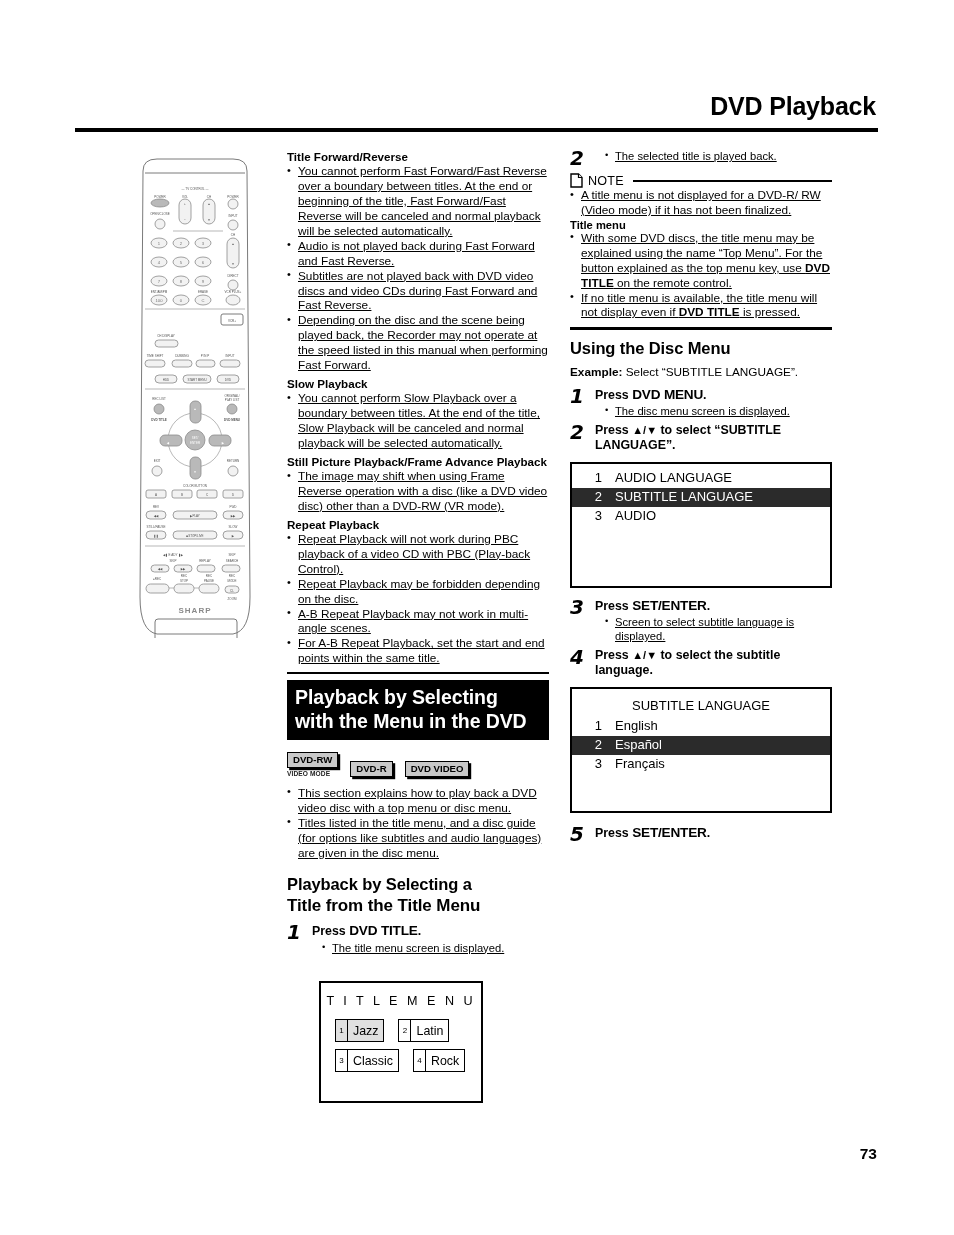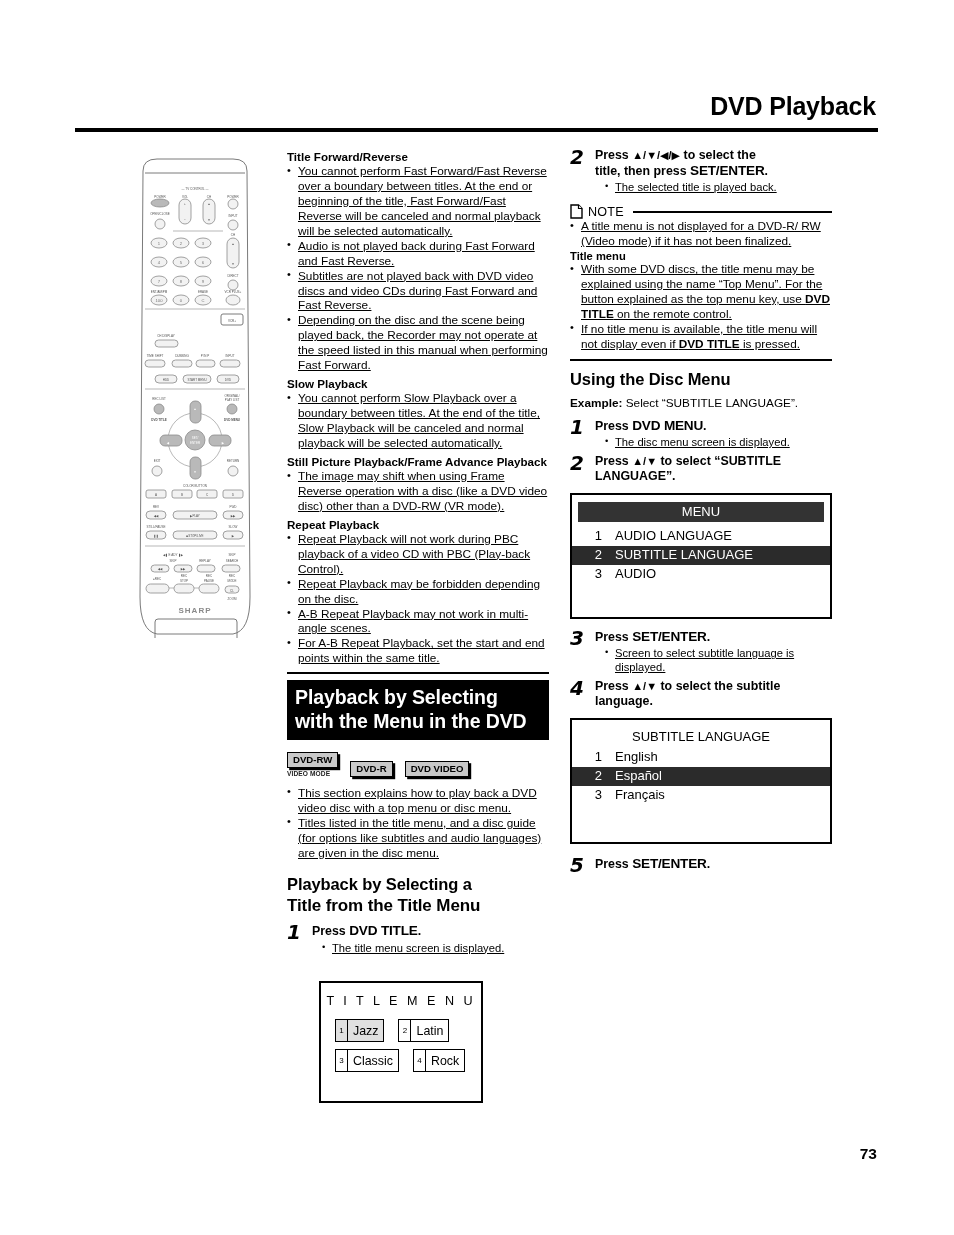--- a/index.html
+++ b/index.html
@@ -394,21 +394,20 @@
           <div class="tl">Rock</div>
         </div>
       </div>
     </div>
   </div>
 
   <div class="col-right">
 
     <div class="step" style="margin-top:0">
       <div class="num">2</div>
-      <div class="txt"><span>Press </span><span class="arrowglyph">▲/▼/◀/▶</span><span> to select the</span><br><span>title, then press </span><span class="big">SET/ENTER</span><span>.</span></div>
       <ul class="bul sm">
         <li>The selected title is played back.</li>
       </ul>
     </div>
 
     <div class="note-head">
       <svg class="note-ico" viewBox="0 0 13 15">
         <path d="M1 1 L8.5 1 L12 4.5 L12 14 L1 14 Z" fill="#fff" stroke="#000" stroke-width="1.4"></path>
         <path d="M8.5 1 L8.5 4.5 L12 4.5" fill="#fff" stroke="#000" stroke-width="1.2"></path>
       </svg>
@@ -435,21 +434,20 @@
         <li>The disc menu screen is displayed.</li>
       </ul>
     </div>
 
     <div class="step" style="margin-top:5px">
       <div class="num">2</div>
       <div class="txt"><span>Press </span><span class="arrowglyph">▲/▼</span><span> to select “SUBTITLE</span><br><span>LANGUAGE”.</span></div>
     </div>
 
     <div class="osd" style="height:122px">
-      <div class="osd-hdr">MENU</div>
       <div class="osd-rows">
         <div class="osd-row">
           <span class="n">1</span>
           <span>AUDIO LANGUAGE</span>
         </div>
         <div class="osd-row sel">
           <span class="n">2</span>
           <span>SUBTITLE LANGUAGE</span>
         </div>
         <div class="osd-row">

